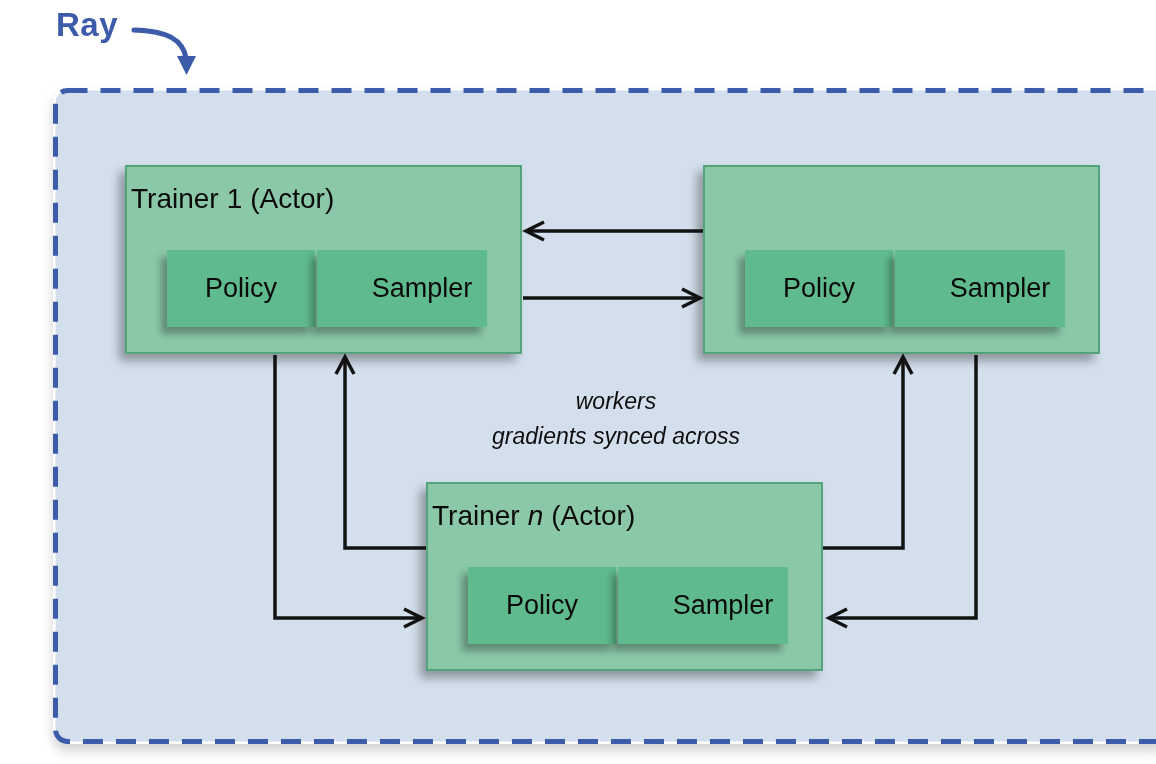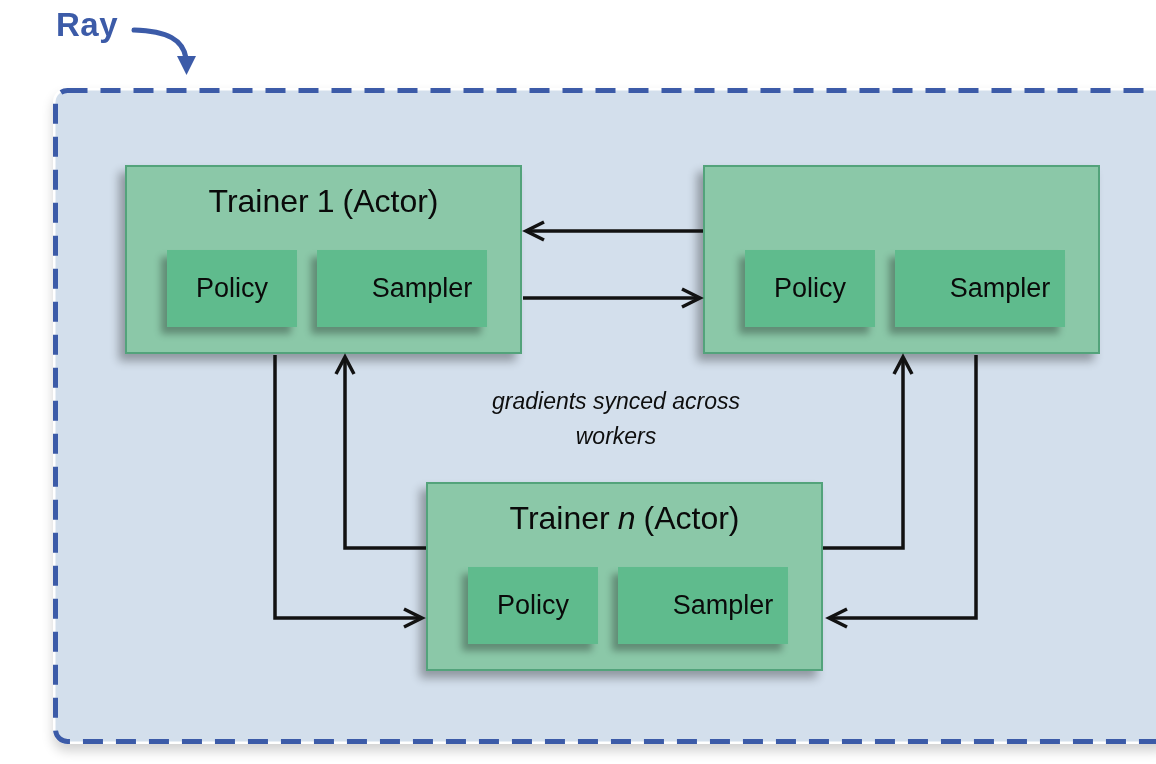--- a/index.html
+++ b/index.html
@@ -40,33 +40,32 @@
     width:397px;height:189px;
     background:var(--trainer-bg);
     border:2px solid var(--trainer-border);
     box-shadow:-6px 7px 9px rgba(0,0,0,0.32);
   }
   .trainer-1{left:97px;top:165px;}
   .trainer-2{left:675px;top:165px;}
   .trainer-n{left:398px;top:482px;}
   .trainer-title{
     position:absolute;left:0;top:16px;width:100%;
-    text-align:center;
-    font-size:32px;font-weight:500;color:#0a0a0a;
+    font-size:28px;font-weight:500;color:#0a0a0a;
   }
   .trainer-title .tpart{display:inline-block;margin:0 4px;}
   .trainer-title .italic{font-style:italic;}
   .module{
     position:absolute;top:83px;height:77px;
     background:var(--module-bg);
     box-shadow:-6px 7px 7px rgba(0,0,0,0.30);
     display:flex;align-items:center;justify-content:center;
     font-size:27px;font-weight:500;color:#0a0a0a;
   }
-  .module-policy{left:40px;width:130px;}
+  .module-policy{left:40px;width:148px;}
   .module-sampler{left:190px;width:170px;padding-left:40px;}
   .annotation{
     position:absolute;left:388px;top:384px;width:400px;
     text-align:center;
     font-size:23px;font-style:italic;font-weight:500;
     color:#0e0e0e;line-height:35px;
   }
   .arrow-stroke{stroke:var(--arrow);stroke-width:3.5;fill:none;}
 </style>
 </head>
@@ -92,22 +91,22 @@
     <div class="module module-policy">Policy</div>
     <div class="module module-sampler">Sampler</div>
   </div>
 
   <div class="trainer trainer-2">
     <div class="module module-policy">Policy</div>
     <div class="module module-sampler">Sampler</div>
   </div>
 
   <div class="annotation">
+    <div>workers</div>
     <div>gradients synced across</div>
-    <div>workers</div>
   </div>
 
   <div class="trainer trainer-n">
     <div class="trainer-title"><span class="tpart">Trainer</span><span class="tpart italic">n</span><span class="tpart">(Actor)</span></div>
     <div class="module module-policy">Policy</div>
     <div class="module module-sampler">Sampler</div>
   </div>
 
   <svg class="svg-layer" viewBox="0 0 1156 764">
 

